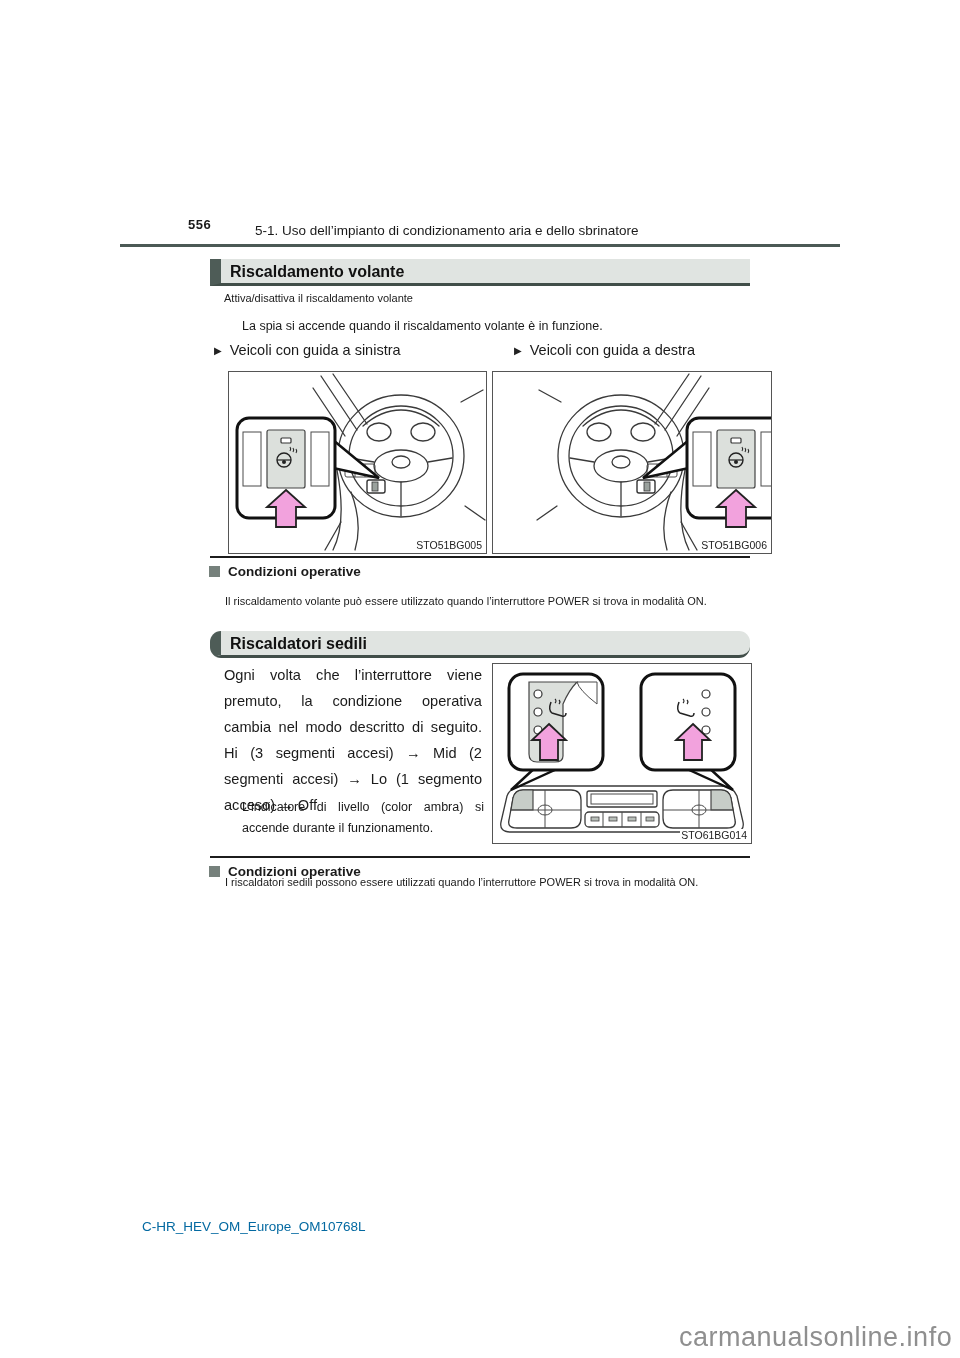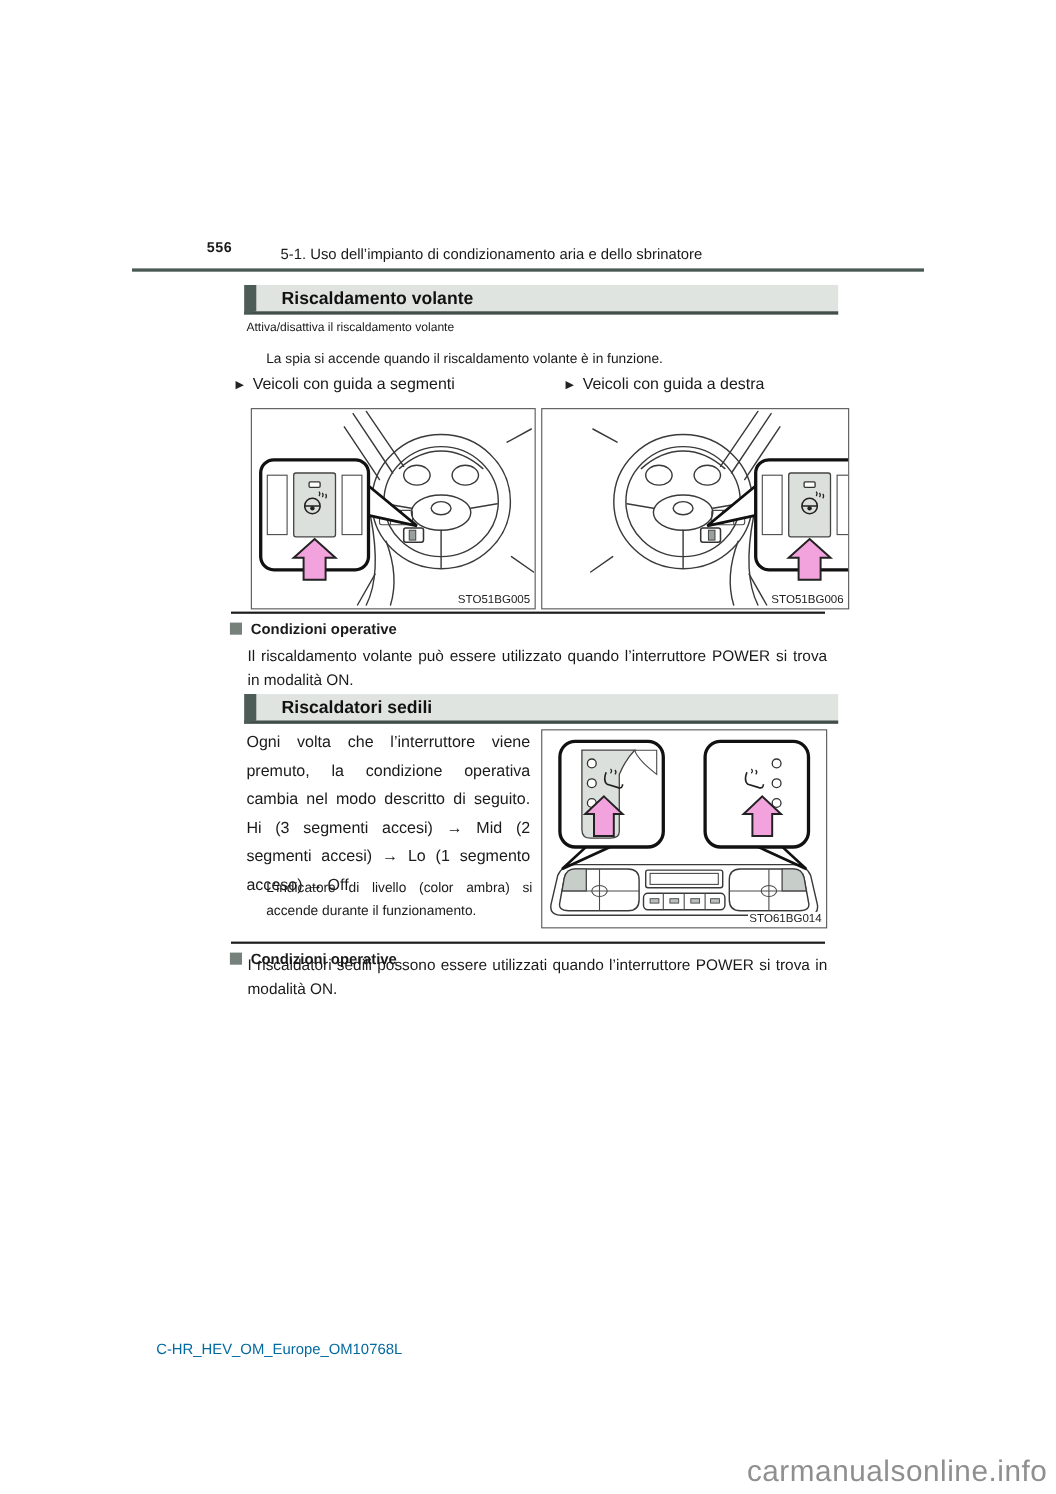--- a/index.html
+++ b/index.html
@@ -11,29 +11,29 @@
   }
   .abs { position:absolute; }
 
   
   .page-number { left:188px; top:217px; font-size:13px; font-weight:bold; letter-spacing:0.5px; }
   .chapter-title { left:255px; top:223px; font-size:13.5px;text-align:center; }
   .header-rule { left:120px; top:244px; width:720px; height:3px; background:#4b5955; }
 
   
   .sec-heading {
-    left:222px; width:540px; height:27px;
+    left:210px; width:540px; height:27px;
     background:#e0e4e1;
     border-left:11px solid #4e5c57;
     border-bottom:3px solid #414e49;
     font-size:16px; font-weight:bold; line-height:25px;
-    padding-left:23px; color:#111;
+    padding-left:9px; color:#111;
   }
   #heading-steering { top:259px; }
-  #heading-seats    { top:631px; }
+  #heading-seats    { top:631px;border-radius:11px; }
 
   .intro-line { left:224px; top:292px; font-size:11px; }
   .note-line  { left:242px; top:319px; font-size:12.5px; }
 
   .col-label { top:342px; font-size:14.5px; }
   .col-label .tri { font-size:10px; color:#222; margin-right:8px; position:relative; top:-1px; }
   #col-left  { left:214px; }
   #col-right { left:496px;padding-left:18px; }
 
   .figure-box {
@@ -52,21 +52,21 @@
   #divider-2 { top:856px; }
 
   .cond-title { left:209px; font-size:13.5px; font-weight:bold; }
   #cond-title-1 { top:564px; }
   #cond-title-2 { top:864px; }
   .sq-bullet {
     display:inline-block; width:11px; height:11px; background:#76817c;
     margin-right:8px; position:relative; top:1px;
   }
   .cond-text {
-    left:225px; width:527px; font-size:14px; line-height:22px;
+    left:225px; width:527px; font-size:11px; line-height:32px;
     text-align:justify;
   }
   #cond-text-1 { top:585px; }
   #cond-text-2 { top:866px; }
 
   .seats-body {
     left:224px; top:662px; width:258px;
     font-size:14.6px; line-height:26px; text-align:justify;
   }
   .seats-note {
@@ -90,21 +90,21 @@
 <div class="abs page-number">556</div>
 <div class="abs chapter-title">5-1. Uso dell’impianto di condizionamento aria e dello sbrinatore</div>
 <div class="abs header-rule"></div>
 
 <div class="abs sec-heading" id="heading-steering">Riscaldamento volante</div>
 
 <div class="abs intro-line">Attiva/disattiva il riscaldamento volante</div>
 <div class="abs note-line">La spia si accende quando il riscaldamento volante è in funzione.</div>
 
 <div class="abs col-label" id="col-left">
-  <span class="tri">▶</span><span>Veicoli con guida a segmenti</span>
+  <span class="tri">▶</span><span>Veicoli con guida a sinistra</span>
 </div>
 <div class="abs col-label" id="col-right">
   <span class="tri">▶</span><span>Veicoli con guida a destra</span>
 </div>
 
 <div class="abs figure-box" id="fig-lhd">
   <svg width="257" height="181" viewBox="0 0 257 181">
 
     <path class="ln" d="M92,4 L128,58"></path>
     <path class="ln" d="M104,2 L138,52"></path>

